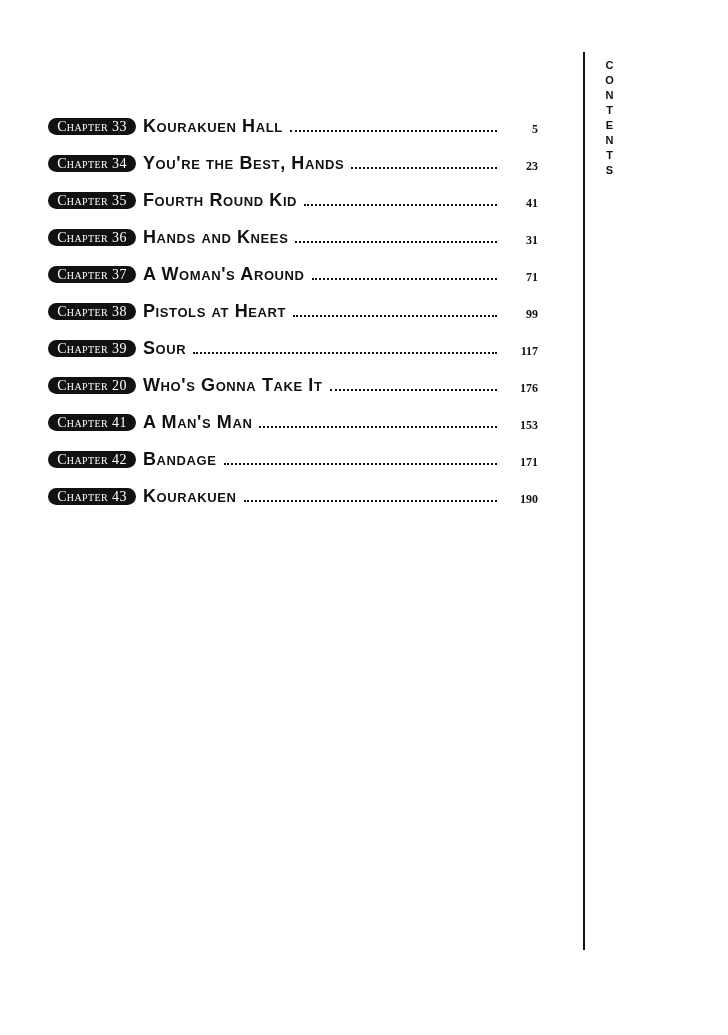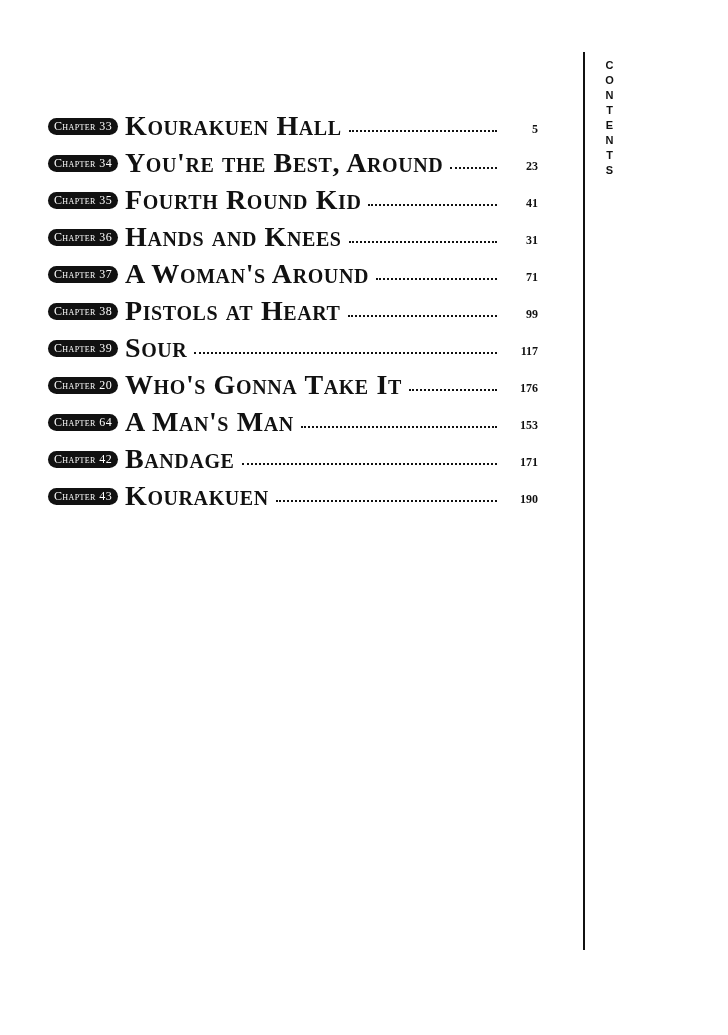--- a/index.html
+++ b/index.html
@@ -48,41 +48,41 @@
   }
   .toc-row {
     position: relative;
     height: 37px;
     display: flex;
     align-items: center;
   }
   
   .chapter-pill {
     flex: 0 0 auto;
-    width: 70px;
+    width: 88px;
     height: 17px;
     border-radius: 9px;
     background: #111111;
     color: #ffffff;
     font-family: "Liberation Serif", serif;
-    font-size: 12px;
+    font-size: 14px;
     font-variant: small-caps;
     letter-spacing: 0.4px;
     display: flex;
     align-items: center;
     justify-content: center;
     margin-right: 7px;
     white-space: nowrap;
   }
   
   .chapter-title {
     flex: 0 0 auto;
-    font-family: Liberation Serif, serif;
+    font-family: Liberation Sans, sans-serif;
     font-weight: 700;
-    font-size: 28px;
+    font-size: 18px;
     font-variant: small-caps;
     letter-spacing: 0.6px;
     color: #111111;
     white-space: nowrap;
     line-height: 1;
     transform: translateY(-1px);
   }
   
   .leader {
     flex: 1 1 auto;
@@ -123,21 +123,21 @@
 
   <div class="toc-row">
     <span class="chapter-pill">Chapter 33</span>
     <span class="chapter-title">Kourakuen Hall</span>
     <span class="leader"></span>
     <span class="page-num">5</span>
   </div>
 
   <div class="toc-row">
     <span class="chapter-pill">Chapter 34</span>
-    <span class="chapter-title">You're the Best, Around</span>
+    <span class="chapter-title">You're the Best, Hands</span>
     <span class="leader"></span>
     <span class="page-num">23</span>
   </div>
 
   <div class="toc-row">
     <span class="chapter-pill">Chapter 35</span>
     <span class="chapter-title">Fourth Round Kid</span>
     <span class="leader"></span>
     <span class="page-num">41</span>
   </div>
@@ -171,21 +171,21 @@
   </div>
 
   <div class="toc-row">
     <span class="chapter-pill">Chapter 20</span>
     <span class="chapter-title">Who's Gonna Take It</span>
     <span class="leader"></span>
     <span class="page-num">176</span>
   </div>
 
   <div class="toc-row">
-    <span class="chapter-pill">Chapter 64</span>
+    <span class="chapter-pill">Chapter 41</span>
     <span class="chapter-title">A Man's Man</span>
     <span class="leader"></span>
     <span class="page-num">153</span>
   </div>
 
   <div class="toc-row">
     <span class="chapter-pill">Chapter 42</span>
     <span class="chapter-title">Bandage</span>
     <span class="leader"></span>
     <span class="page-num">171</span>

